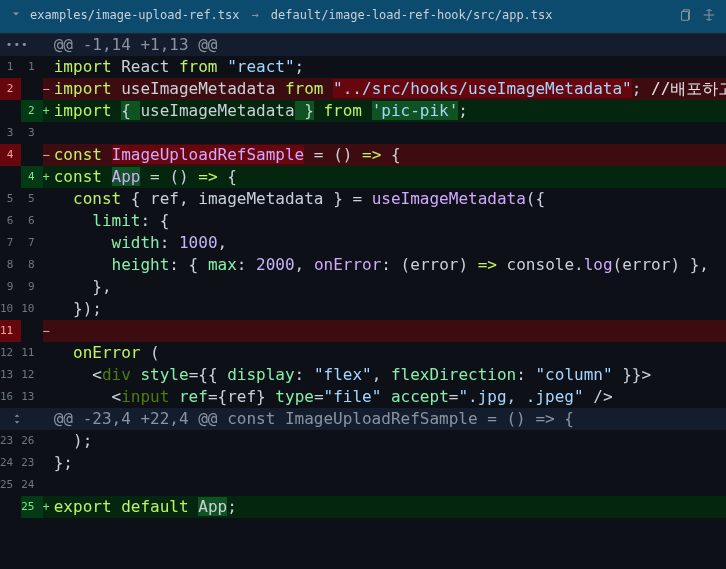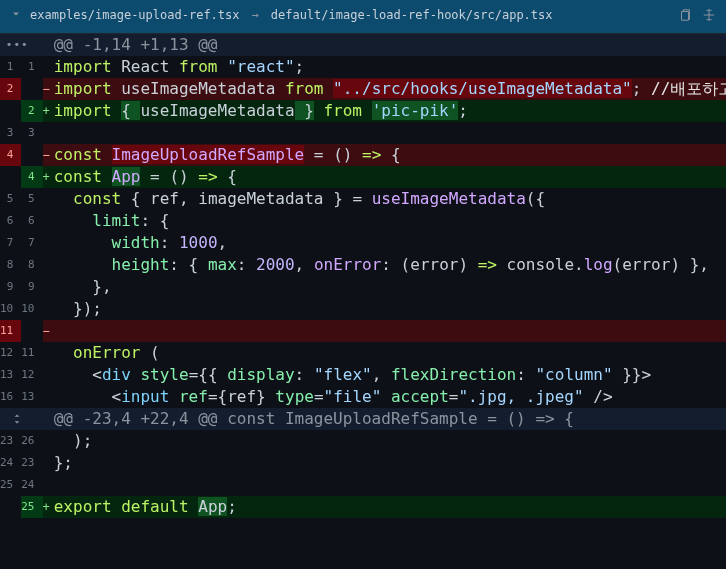--- a/index.html
+++ b/index.html
@@ -67,21 +67,21 @@
   .del-row .code { background: #3d0c11; }
 
   .tok-kw { color: #bef264; }
   .tok-id { color: #c9d1d9; }
   .tok-str { color: #a5d6ff; }
   .tok-fn { color: #d2a8ff; }
   .tok-prop { color: #86efac; }
   .tok-num { color: #c4b5fd; }
   .tok-cmt { color: #e5e5e5; }
   .tok-punc { color: #c9d1d9; }
-  .tok-jsx { color: #7dd3fc; }
+  .tok-jsx { color: #4d7c0f; }
 
   .hl-del { background: #67060c; }
   .hl-add { background: #0f5323; }
 
   .expand-icon { display:flex; align-items:center; justify-content:center; height:22px; }
   .expand-icon svg { width:12px; height:12px; color:#8b949e; }
   
   .gutter-merged { width: 72px; }
 </style>
 </head>

